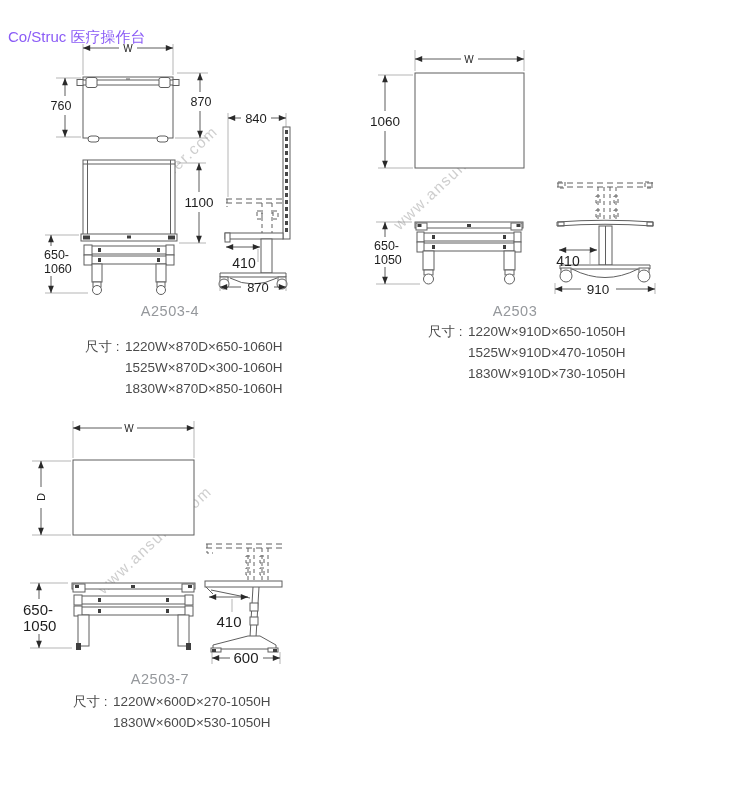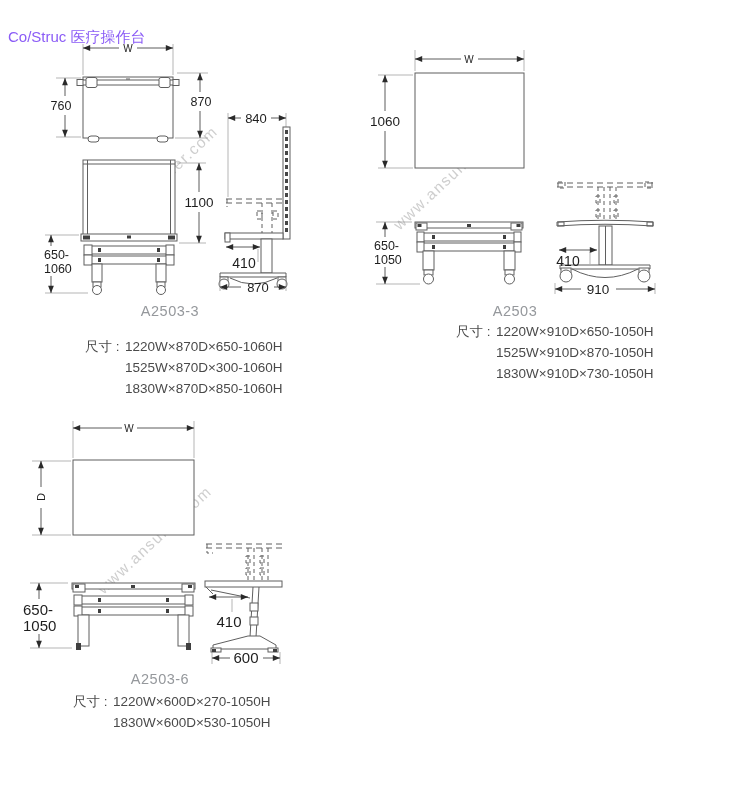--- a/index.html
+++ b/index.html
@@ -153,21 +153,21 @@
   </g>
 
   <g>
     <line x1="180" y1="245" x2="180" y2="256" class="ext"></line>
     <line x1="246" y1="245" x2="246" y2="256" class="ext"></line>
     <line x1="180" y1="252" x2="201" y2="252" class="dim" marker-start="url(#p1a)"></line>
     <line x1="234" y1="252" x2="246" y2="252" class="dim" marker-end="url(#p1a)"></line>
     <text class="dt" x="218" y="257" font-size="13" text-anchor="middle">870</text>
   </g>
 </svg>
-<div class="caption" style="left:85px;top:303px;width:170px;">A2503-3</div>
+<div class="caption" style="left:85px;top:303px;width:170px;">A2503-4</div>
 <div class="sizes" style="left:85px;top:336px;">
   <div class="size-line"><span class="prefix">尺寸 :</span><span>1220W×870D×650-1060H</span></div>
   <div class="size-line cont"><span>1525W×870D×300-1060H</span></div>
   <div class="size-line cont"><span>1830W×870D×850-1060H</span></div>
 </div>
 </div>
 
 <div class="panel">
 <svg style="left:370px;top:40px;" width="300" height="262" viewBox="0 0 300 262">
   <defs>
@@ -259,23 +259,23 @@
   </g>
   <g>
     <line x1="185" y1="243" x2="185" y2="254" class="ext"></line>
     <line x1="285" y1="243" x2="285" y2="254" class="ext"></line>
     <line x1="185" y1="249" x2="211" y2="249" class="dim" marker-start="url(#p2a)"></line>
     <line x1="246" y1="249" x2="285" y2="249" class="dim" marker-end="url(#p2a)"></line>
     <text class="dt" x="228" y="254" font-size="13.5" text-anchor="middle">910</text>
   </g>
 </svg>
 <div class="caption" style="left:430px;top:303px;width:170px;">A2503</div>
-<div class="sizes" style="left:428px;top:321px;margin-left:28px;">
+<div class="sizes" style="left:428px;top:321px;">
   <div class="size-line"><span class="prefix">尺寸 :</span><span>1220W×910D×650-1050H</span></div>
-  <div class="size-line cont"><span>1525W×910D×870-1050H</span></div>
+  <div class="size-line cont"><span>1525W×910D×470-1050H</span></div>
   <div class="size-line cont"><span>1830W×910D×730-1050H</span></div>
 </div>
 </div>
 
 <div class="panel">
 <svg style="left:10px;top:415px;" width="300" height="258" viewBox="0 0 300 258">
   <defs>
     <marker id="p3a" viewBox="0 0 10 10" refX="10" refY="5" markerWidth="10" markerHeight="8" orient="auto-start-reverse">
           <path d="M0,1 L10,5 L0,9 Z" fill="#2a2a2a"></path>
         </marker>
@@ -361,18 +361,18 @@
     <text class="dt" x="219" y="212" font-size="15" text-anchor="middle">410</text>
   </g>
   <g>
     <line x1="202" y1="237" x2="202" y2="249" class="ext"></line>
     <line x1="270" y1="237" x2="270" y2="249" class="ext"></line>
     <line x1="202" y1="243" x2="220" y2="243" class="dim" marker-start="url(#p3a)"></line>
     <line x1="253" y1="243" x2="270" y2="243" class="dim" marker-end="url(#p3a)"></line>
     <text class="dt" x="236" y="248" font-size="15" text-anchor="middle">600</text>
   </g>
 </svg>
-<div class="caption" style="left:75px;top:671px;width:170px;">A2503-6</div>
+<div class="caption" style="left:75px;top:671px;width:170px;">A2503-7</div>
 <div class="sizes" style="left:73px;top:691px;">
   <div class="size-line"><span class="prefix">尺寸 :</span><span>1220W×600D×270-1050H</span></div>
   <div class="size-line cont"><span>1830W×600D×530-1050H</span></div>
 </div>
 </div>
 
 </body></html>

